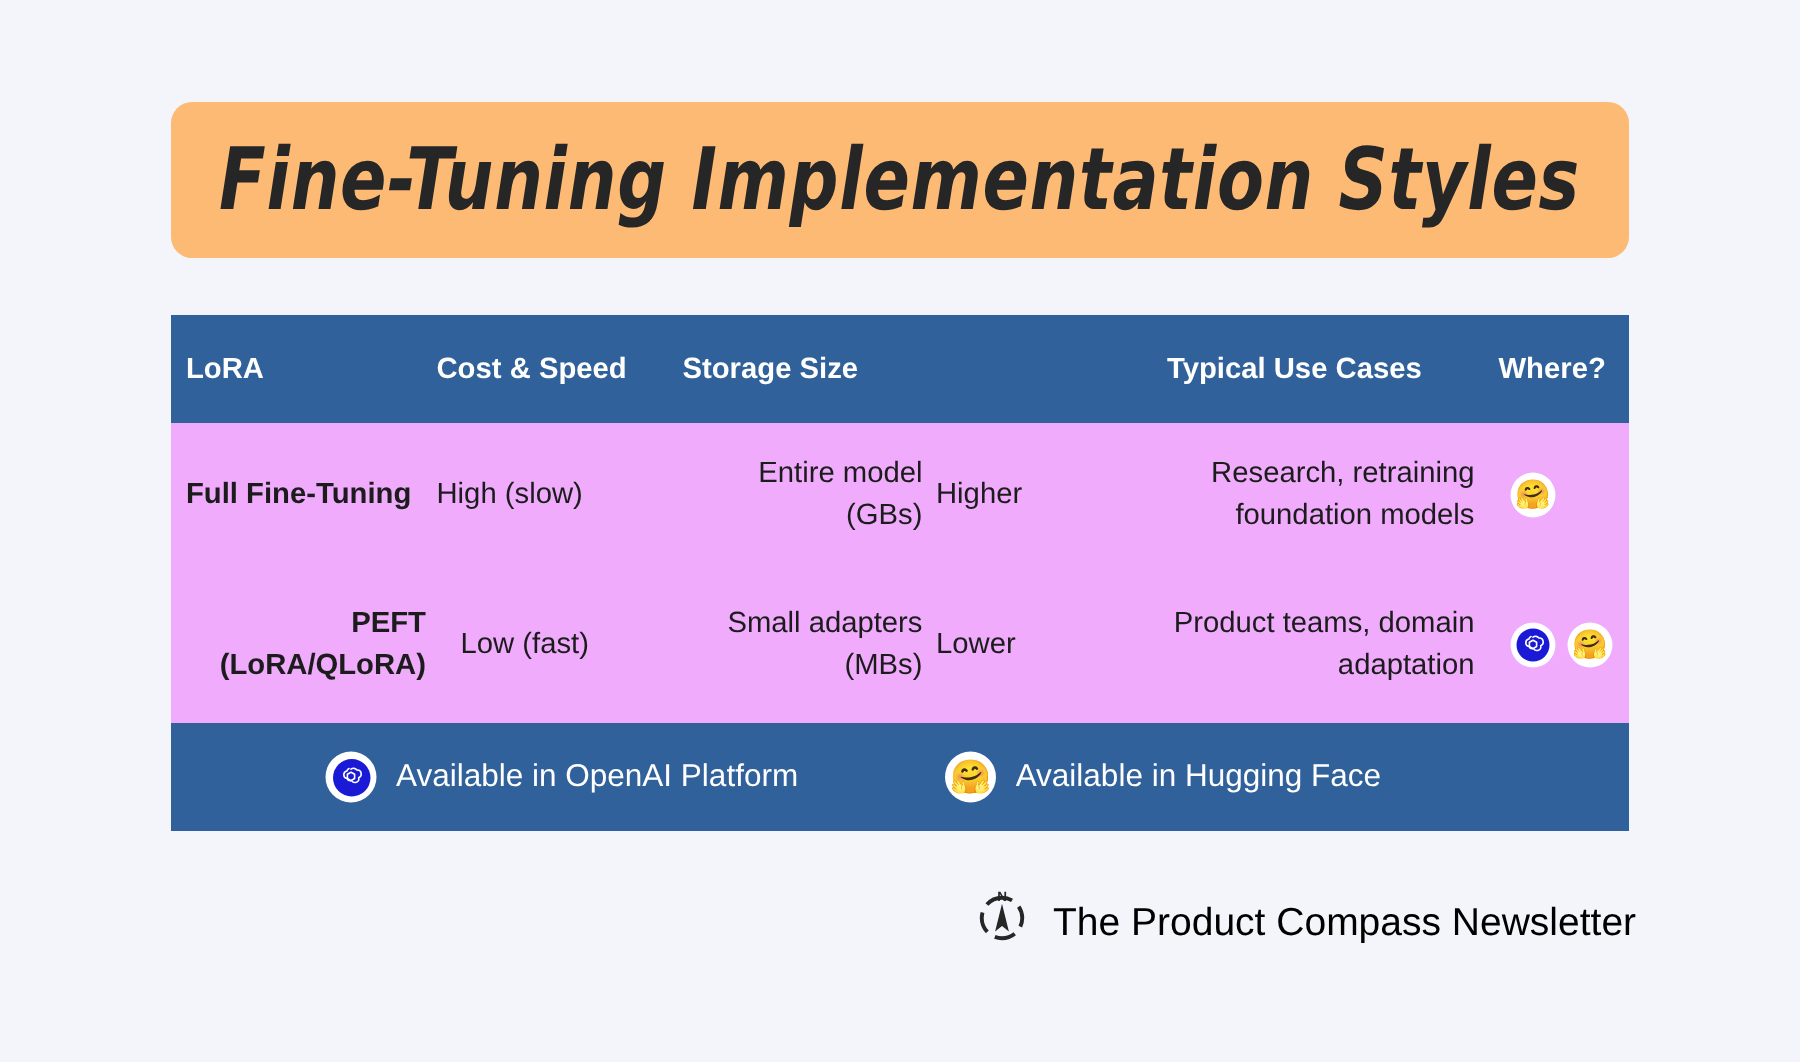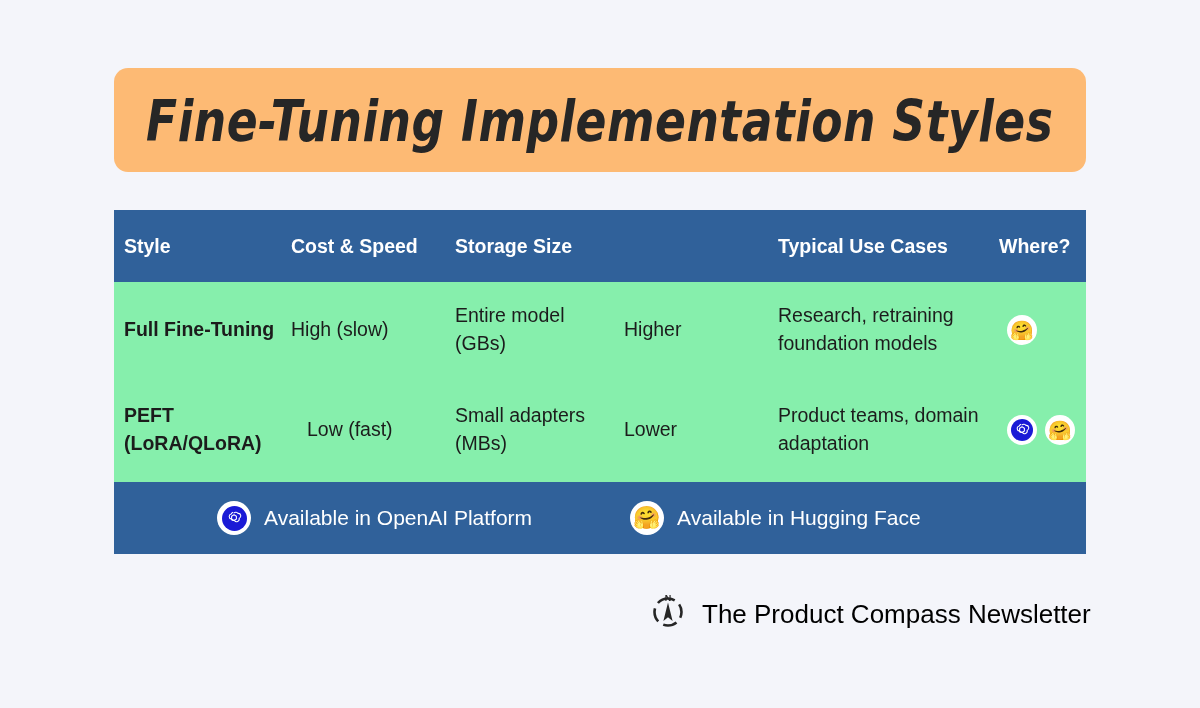--- a/index.html
+++ b/index.html
@@ -66,21 +66,22 @@
     display: flex;
     align-items: center;
     color: #ffffff;
     font-size: 19.5px;
     font-weight: bold;
     white-space: nowrap;
   }
 
   .row {
     position: relative;
-    background: #86efac;
+    background: #f0abfc;
+    text-align: right;
   }
   .row-1 { height: 96px; }
   .row-2 { height: 104px; }
 
   .cell {
     position: absolute;
     display: flex;
     align-items: center;
     font-size: 19.5px;
     color: #1c1c1c;
@@ -181,21 +182,21 @@
 
 <div class="page">
 
   <div class="title-banner">
     <div class="title-text">Fine-Tuning Implementation Styles</div>
   </div>
 
   <div class="table">
 
     <div class="thead" id="thead">
-        <div class="th" style="left: 10px;">Style</div>
+        <div class="th" style="left: 10px;">LoRA</div>
         <div class="th" style="left: 177px;">Cost &amp; Speed</div>
         <div class="th" style="left: 341px;">Storage Size</div>
         <div class="th" style="left: 664px;">Typical Use Cases</div>
         <div class="th" style="left: 885px;">Where?</div>
       </div>
 
     <div class="row row-1" id="row-0">
         <div class="cell wrap style-cell" style="left: 10px; width: 160px; top: 0px; height: 96px;">Full Fine-Tuning</div>
         <div class="cell wrap" style="left: 177px; width: 150px; top: 0px; height: 96px;">High (slow)</div>
         <div class="cell wrap" style="left: 341px; width: 160px; top: 0px; height: 96px;">Entire model (GBs)</div>

